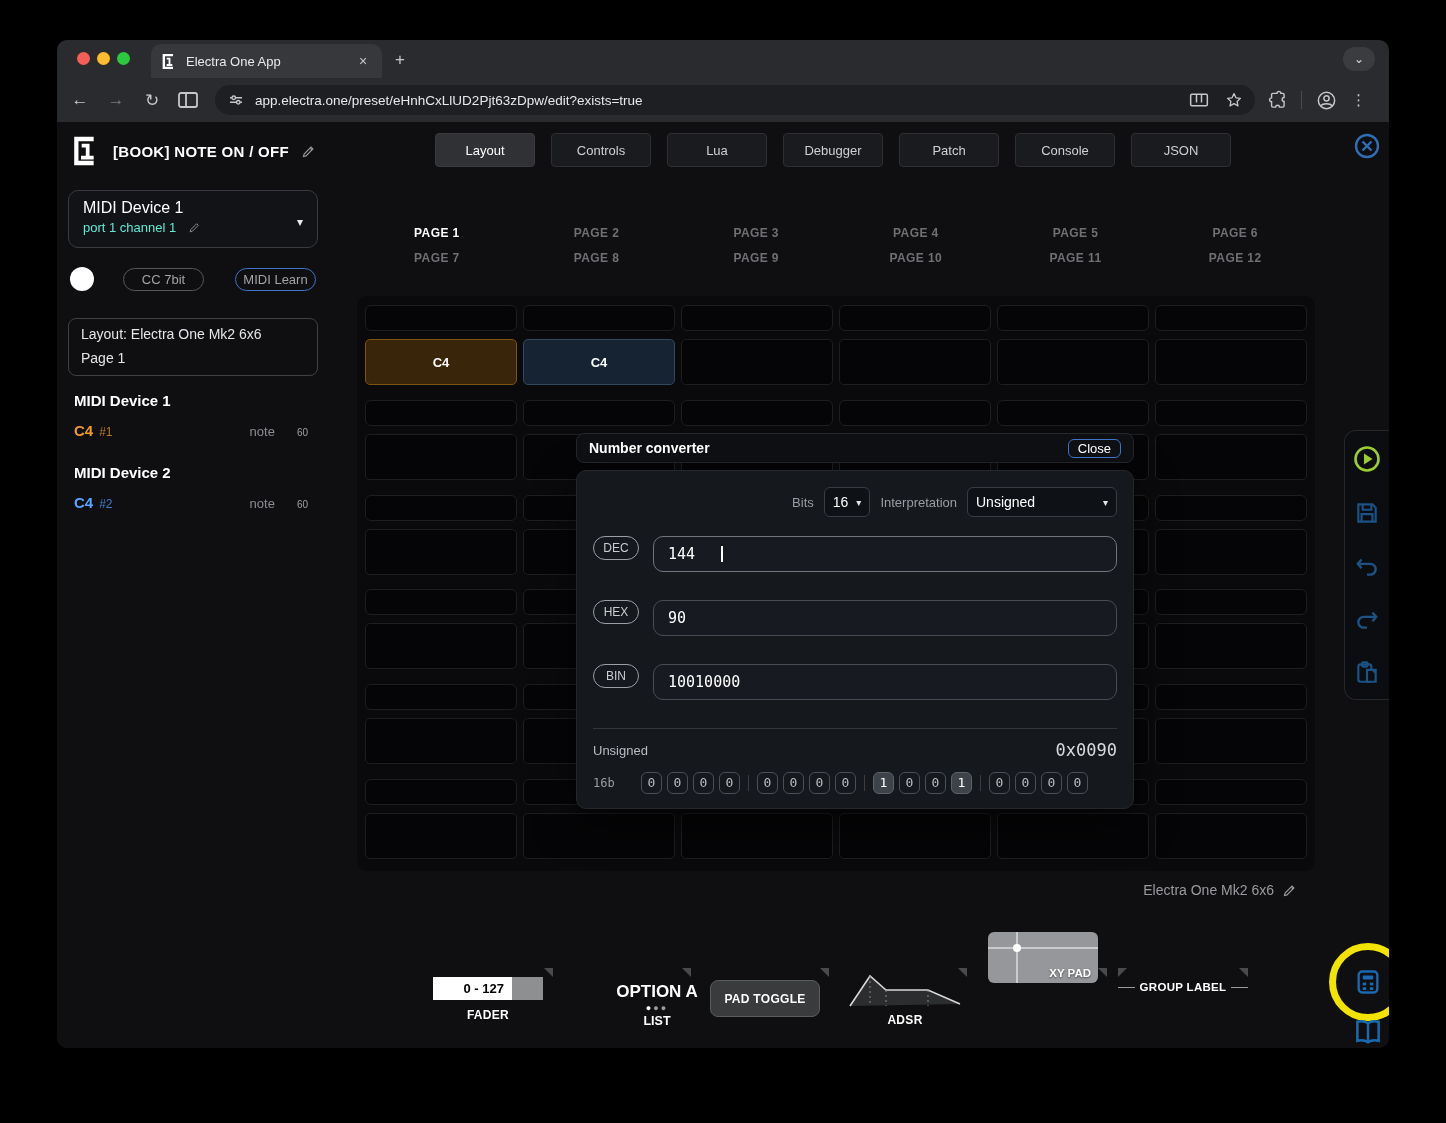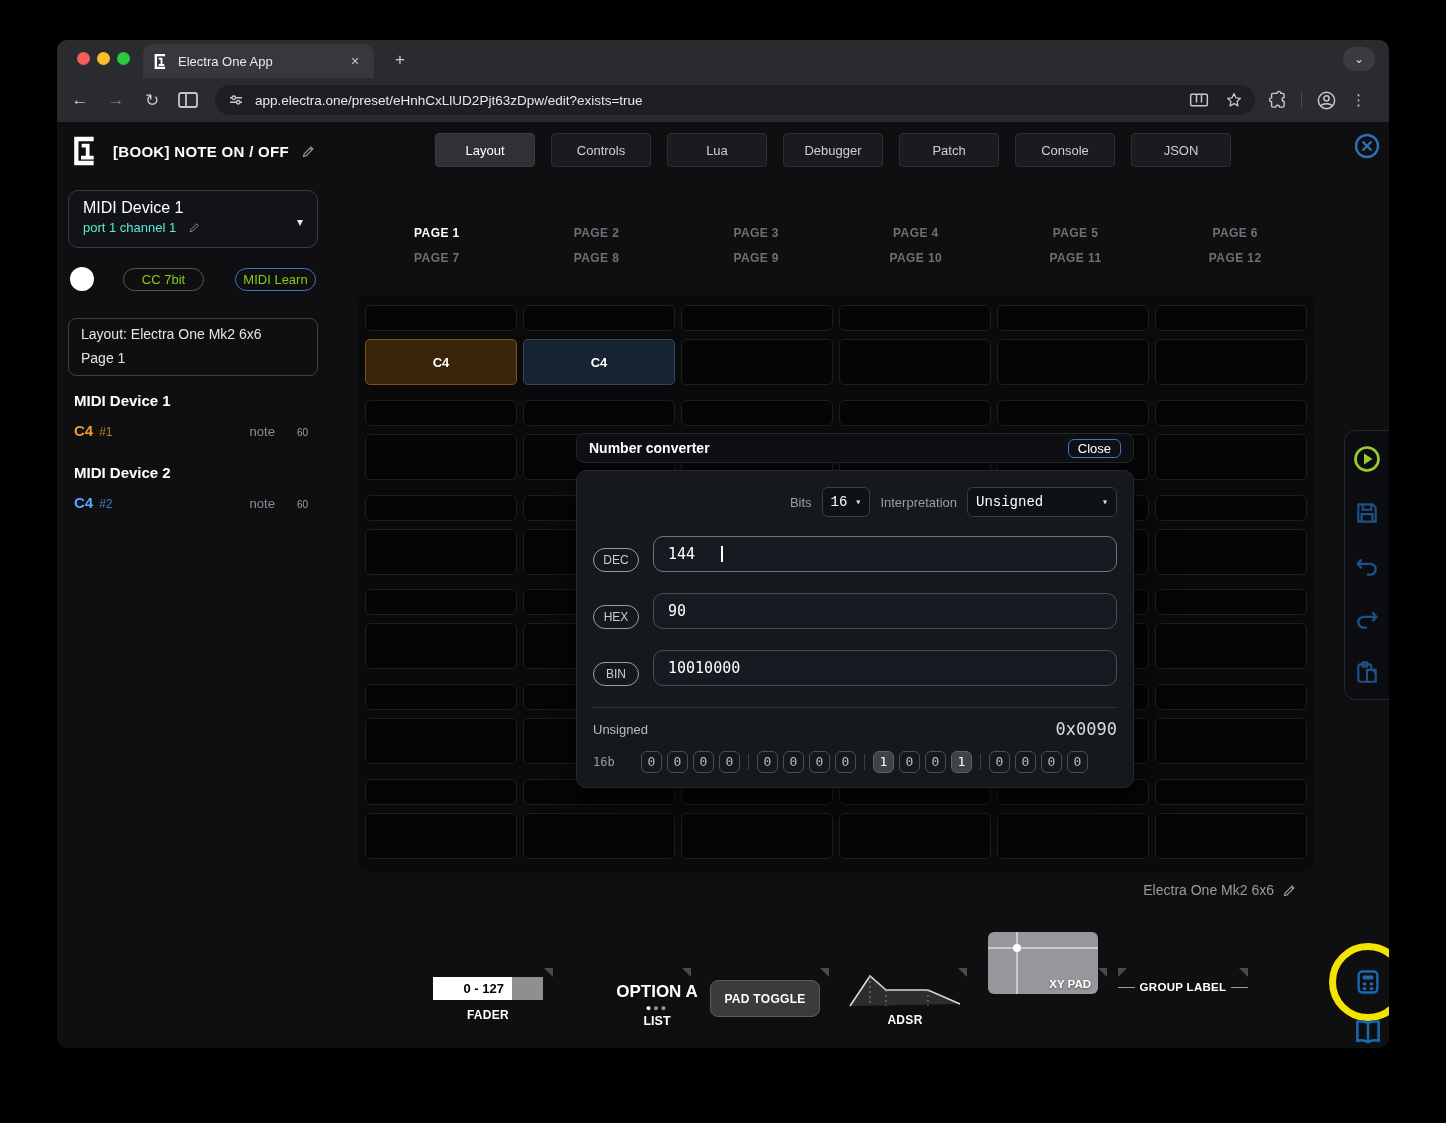--- a/index.html
+++ b/index.html
@@ -6,21 +6,21 @@
   html,body { background:#000; width:1446px; height:1123px; font-family:"Liberation Sans", sans-serif; }
   .mono { font-family:"DejaVu Sans Mono", monospace; }
 
   .window { position:absolute; left:57px; top:40px; width:1332px; height:1008px;
             border-radius:10px; overflow:hidden; background:#0f0f11; }
 
   
   .titlebar { position:relative; height:38px; background:#2a2b2e; }
   .traffic { position:absolute; top:12px; width:13px; height:13px; border-radius:50%; }
   .t-red{left:20px;background:#f35f57;} .t-yellow{left:40px;background:#fbbd2e;} .t-green{left:60px;background:#2bc840;}
-  .tab { position:absolute; left:86px; top:4px; width:231px; height:34px; background:#37383c;
+  .tab { position:absolute; left:94px; top:4px; width:231px; height:34px; background:#37383c;
          border-radius:10px 10px 0 0; display:flex; align-items:center; padding:0 10px; }
   .tab-title { color:#e9eaec; font-size:13px; margin-left:8px; flex:1; white-space:nowrap; overflow:hidden; }
   .tab-close { color:#c7c8cb; font-size:14px; width:18px; text-align:center; cursor:default; }
   .newtab-btn { position:absolute; left:338px; top:10px; color:#c7c8cb; font-size:17px; }
   .chevron-pill { position:absolute; right:14px; top:7px; width:32px; height:24px; border-radius:12px;
                   background:#3b3c40; color:#d8d9db; font-size:12px; text-align:center; line-height:24px; }
   .toolbar { position:relative; height:44px; background:#2a2b2e; display:flex; align-items:center; }
   .nav-ico { color:#c6c7ca; font-size:17px; width:26px; text-align:center; margin-left:10px; }
   .nav-ico.dim { color:#7b7c80; }
   .urlbar { margin-left:14px; width:1040px; height:30px; background:#1e1f23; border-radius:15px;
@@ -44,21 +44,21 @@
 
   .app-close { position:absolute; left:1296px; top:10px; width:28px; height:28px; }
 
   
   .dev-select { position:absolute; left:11px; top:68px; width:250px; height:58px; background:#121316;
                 border:1px solid #3a3b40; border-radius:10px; padding:8px 14px; }
   .dev-name { color:#fff; font-size:16px; }
   .dev-sub { color:#5eead4; font-size:13px; margin-top:3px; }
   .dev-caret { position:absolute; right:14px; top:24px; color:#e8e9ea; font-size:12px; }
   .status-circle { position:absolute; left:13px; top:145px; width:24px; height:24px; border-radius:50%; background:#fff; }
-  .pill-btn { position:absolute; top:146px; height:23px; border-radius:13px; font-size:13px; color:#84cc16;
+  .pill-btn { position:absolute; top:146px; height:23px; border-radius:13px; font-size:13px; color:#a3a3a3;
               display:flex; align-items:center; justify-content:center; background:transparent; }
   .btn-cc { left:66px; width:81px; border:1px solid #55575c; }
   .btn-learn { left:178px; width:81px; border:1px solid #3f74c9; }
   .layout-box { position:absolute; left:11px; top:196px; width:250px; height:58px; border:1px solid #3f4146;
                 border-radius:8px; padding:7px 12px; }
   .layout-box .l1 { color:#e3e5e8; font-size:14px; }
   .layout-box .l2 { color:#e3e5e8; font-size:14px; margin-top:8px; }
   .dev-heading { position:absolute; left:17px; color:#fff; font-weight:bold; font-size:15px; }
   .ctl-row { position:absolute; left:17px; width:234px; display:flex; align-items:baseline; }
   .ctl-label { font-weight:bold; font-size:15px; }
@@ -86,23 +86,23 @@
   .dialog-header { height:30px; background:#0e1014; border:1px solid #26272b; border-radius:8px;
                    display:flex; align-items:center; padding:0 12px; }
   .dialog-title { color:#fff; font-weight:bold; font-size:14px; flex:1; }
   .dialog-close { border:1.5px solid #3f74c9; border-radius:6px; color:#fff; font-size:13px;
                   padding:1px 9px; background:#0e1014; }
   .dialog-body { margin-top:7px; background:#15181d; border:1px solid #26272b; border-radius:10px;
                  padding:16px 16px 14px; box-shadow:0 14px 40px rgba(0,0,0,.6); }
   .bits-row { display:flex; justify-content:flex-end; align-items:center; gap:10px; margin-bottom:19px; }
   .dlg-label { color:#9a9da2; font-size:13px; }
   .selectbox { background:#0e1116; border:1px solid #3a3d44; border-radius:6px; height:30px;
-               color:#fff; font-size:14px; display:flex; align-items:center; padding:12px 8px; gap:8px;font-family:Liberation Mono, monospace; }
+               color:#fff; font-size:14px; display:flex; align-items:center; padding:12px 8px; gap:8px; }
   .sel-caret { font-size:10px; color:#e5e6e8; }
-  .num-row { display:flex; align-items:flex-end; gap:14px; margin-bottom:21px; }
+  .num-row { display:flex; align-items:flex-start; gap:14px; margin-bottom:28px; }
   .tag-pill { width:46px; height:24px; border:1.5px solid #9aa0a6; border-radius:13px; color:#c9cdd2;
               font-size:12px; display:flex; align-items:center; justify-content:center; flex:none; }
   .num-input { flex:1; height:36px; background:#171a20; border:1px solid #4a4d54; border-radius:10px;
                color:#fff; font-size:15px; display:flex; align-items:center; padding:0 14px; }
   .num-input.focused { border-color:#70747c;gap:25px; }
   .caret-bar { display:inline-block; width:1.5px; height:16px; background:#fff; margin-left:1px; }
   .dlg-divider { border-top:1px solid #33363b; margin:4px 0 11px; }
   .result-row { display:flex; justify-content:space-between; align-items:center; }
   .result-hex { color:#d8dbdf; font-size:17px; }
   .bitline { display:flex; align-items:center; margin-top:12px; }
@@ -133,21 +133,21 @@
   .tpl-label { text-align:center; color:#fff; font-weight:bold; font-size:12px; margin-top:8px; letter-spacing:.3px; }
   .option-tpl { position:absolute; left:540px; top:860px; width:120px; text-align:center; color:#fff; }
   .option-top { font-weight:bold; font-size:17px; }
   .option-dots { font-size:9px; color:#9a9b9d; letter-spacing:2px; margin:1px 0; }
   .option-dots b { color:#fff; }
   .option-bottom { font-weight:bold; font-size:12.5px; }
   .pad-tpl { position:absolute; left:653px; top:858px; width:110px; height:37px; background:#3a3b3d;
              border:1px solid #5a5b5d; border-radius:8px; color:#fff; font-weight:bold; font-size:12px;
              display:flex; align-items:center; justify-content:center; letter-spacing:.3px; }
   .adsr-tpl { position:absolute; left:791px; top:851px; width:114px; }
-  .xy-tpl { position:absolute; left:931px; top:810px; width:110px; height:62px; background:#96979a;
+  .xy-tpl { position:absolute; left:931px; top:810px; width:110px; height:51px; background:#96979a;
             border-radius:6px; overflow:hidden; }
   .xy-vline { position:absolute; left:28px; top:0; width:2px; height:100%; background:#c9cacc; }
   .xy-hline { position:absolute; left:0; top:15px; width:100%; height:2px; background:#c9cacc; }
   .xy-dot { position:absolute; left:25px; top:12px; width:8px; height:8px; border-radius:50%; background:#fff; }
   .xy-label { position:absolute; right:7px; bottom:4px; color:#fff; font-weight:bold; font-size:11.5px;
               text-shadow:0 1px 2px rgba(0,0,0,.5); }
   .group-tpl { position:absolute; left:1061px; top:859px; width:130px; display:flex; align-items:center; }
   .group-line { flex:1; height:1px; background:#9a9a9c; }
   .group-text { color:#fff; font-weight:bold; font-size:11.5px; margin:0 5px; letter-spacing:.3px; white-space:nowrap; }
 

